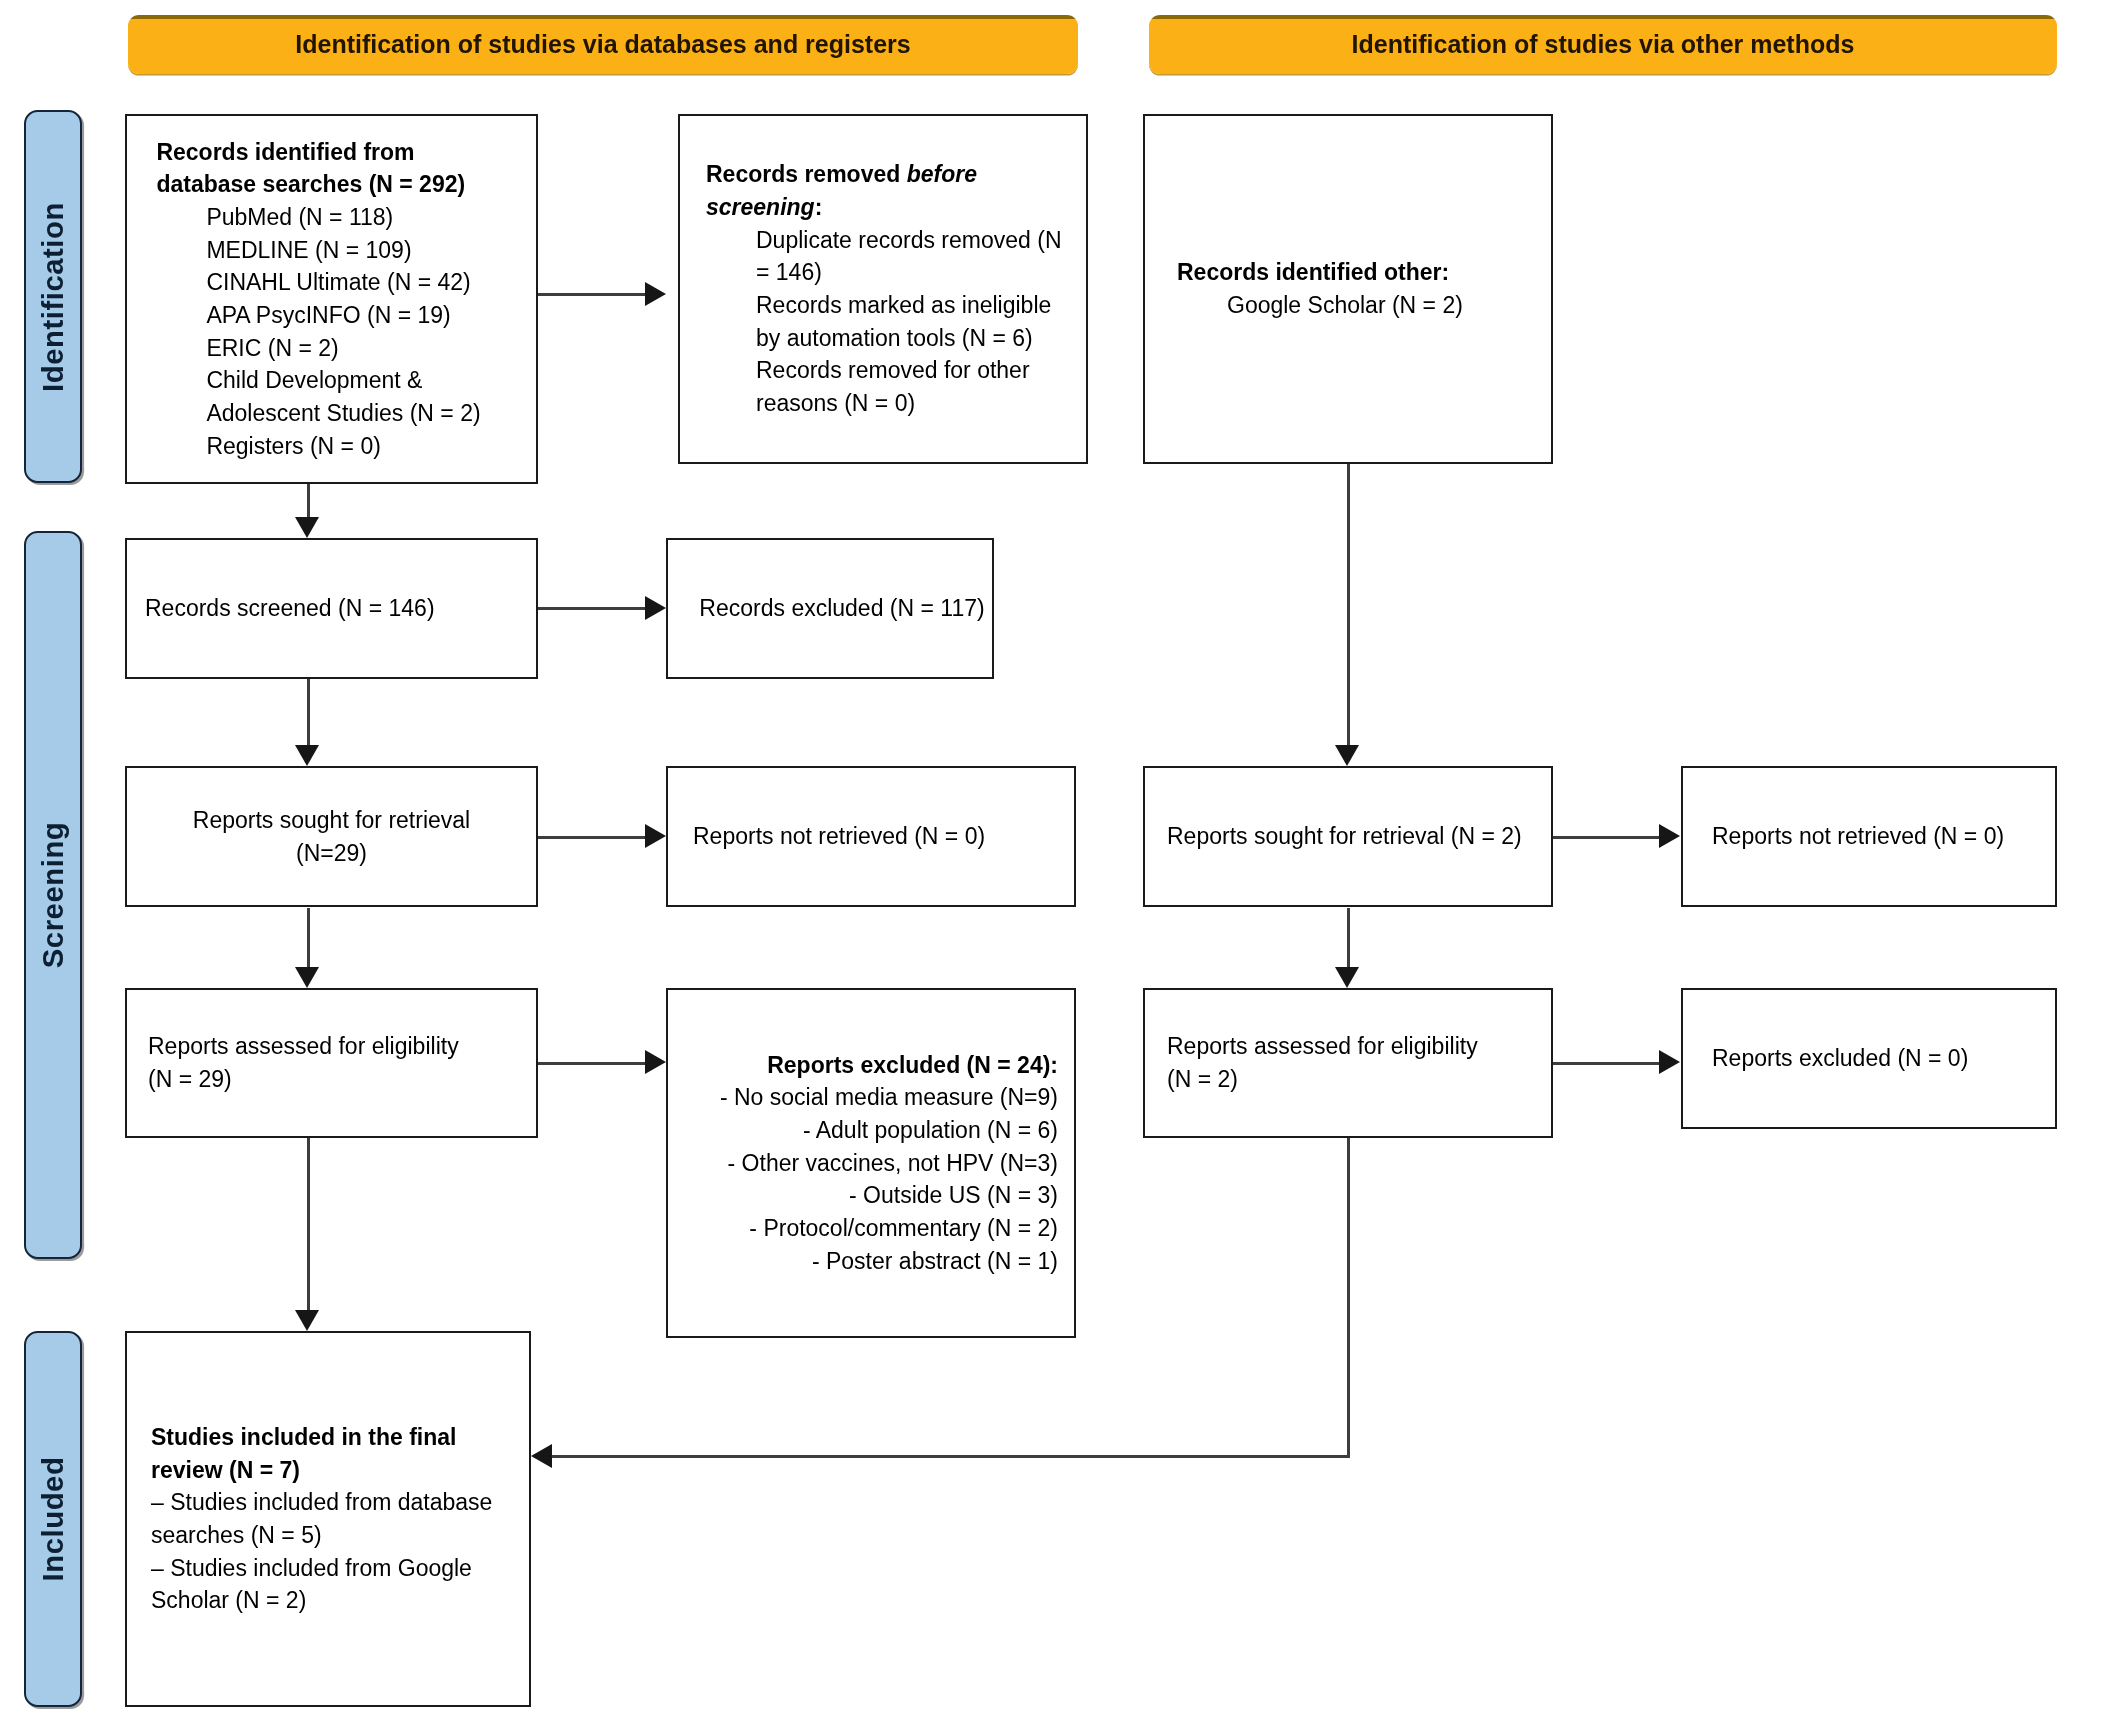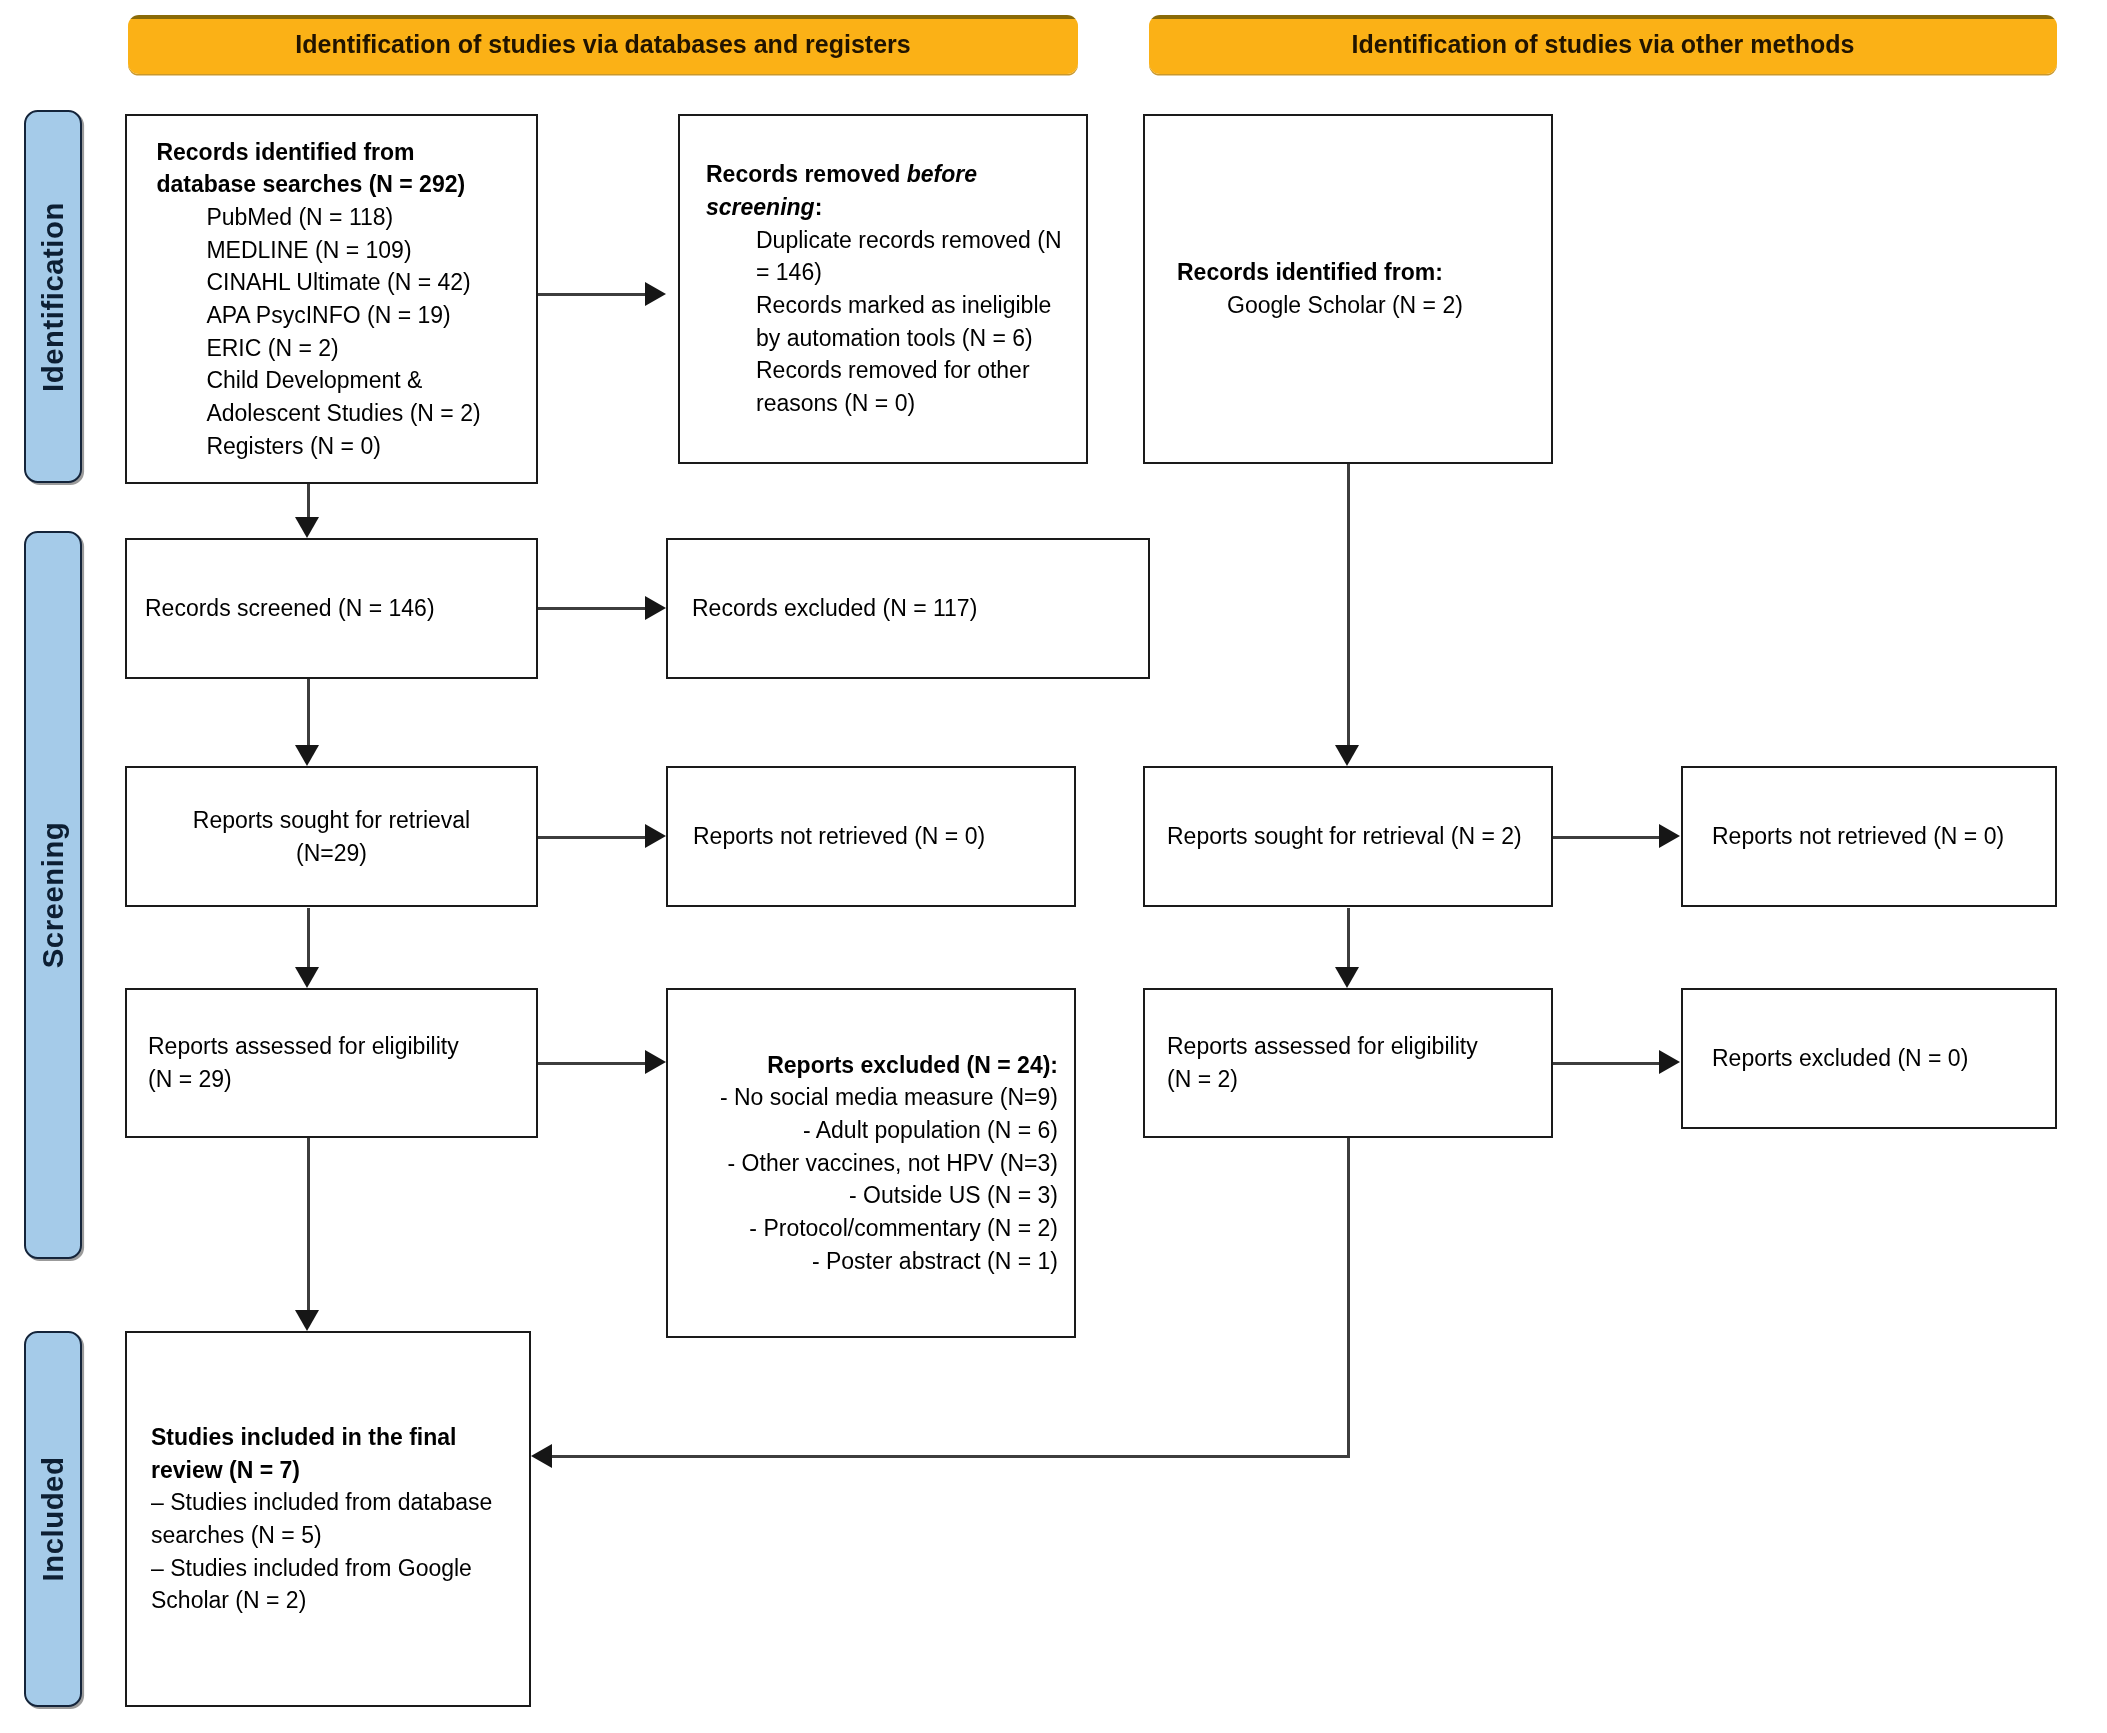--- a/index.html
+++ b/index.html
@@ -79,28 +79,28 @@
   </div>
 
   <div class="box" style="left:666px;top:114px;width:410px;height:350px;padding:16px 16px 16px 26px;margin-left:12px;">
     <div class="title"><span>Records removed </span><em>before screening</em><span>:</span></div>
     <div class="item">Duplicate records removed (N = 146)</div>
     <div class="item">Records marked as ineligible by automation tools (N = 6)</div>
     <div class="item">Records removed for other reasons (N = 0)</div>
   </div>
 
   <div class="box" style="left:1143px;top:114px;width:410px;height:350px;padding:16px 16px 16px 32px;">
-    <div class="title">Records identified from:</div>
+    <div class="title">Records identified other:</div>
     <div class="item">Google Scholar (N = 2)</div>
   </div>
 
   <div class="box" style="left:125px;top:538px;width:413px;height:141px;padding-left:18px;">
     <div>Records screened (N = 146)</div>
   </div>
-  <div class="box" style="left:666px;top:538px;width:484px;height:141px;padding-left:24px;">
+  <div class="box" style="left:666px;top:538px;width:328px;height:141px;padding-left:24px;align-items:center;">
     <div>Records excluded (N = 117)</div>
   </div>
 
   <div class="box center" style="left:125px;top:766px;width:413px;height:141px;">
     <div>Reports sought for retrieval</div>
     <div>(N=29)</div>
   </div>
   <div class="box" style="left:666px;top:766px;width:410px;height:141px;padding-left:25px;">
     <div>Reports not retrieved (N = 0)</div>
   </div>

